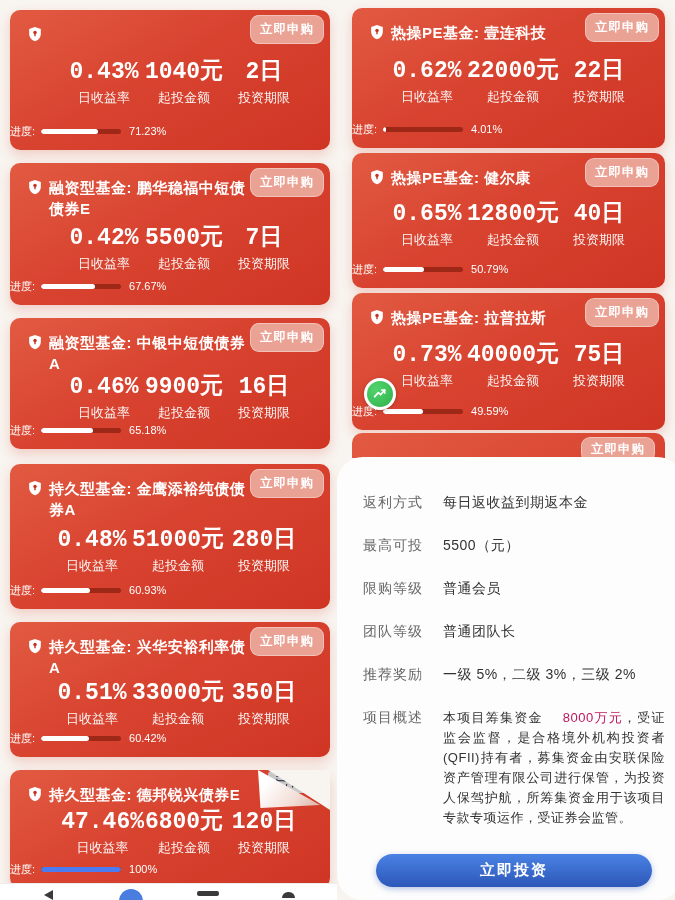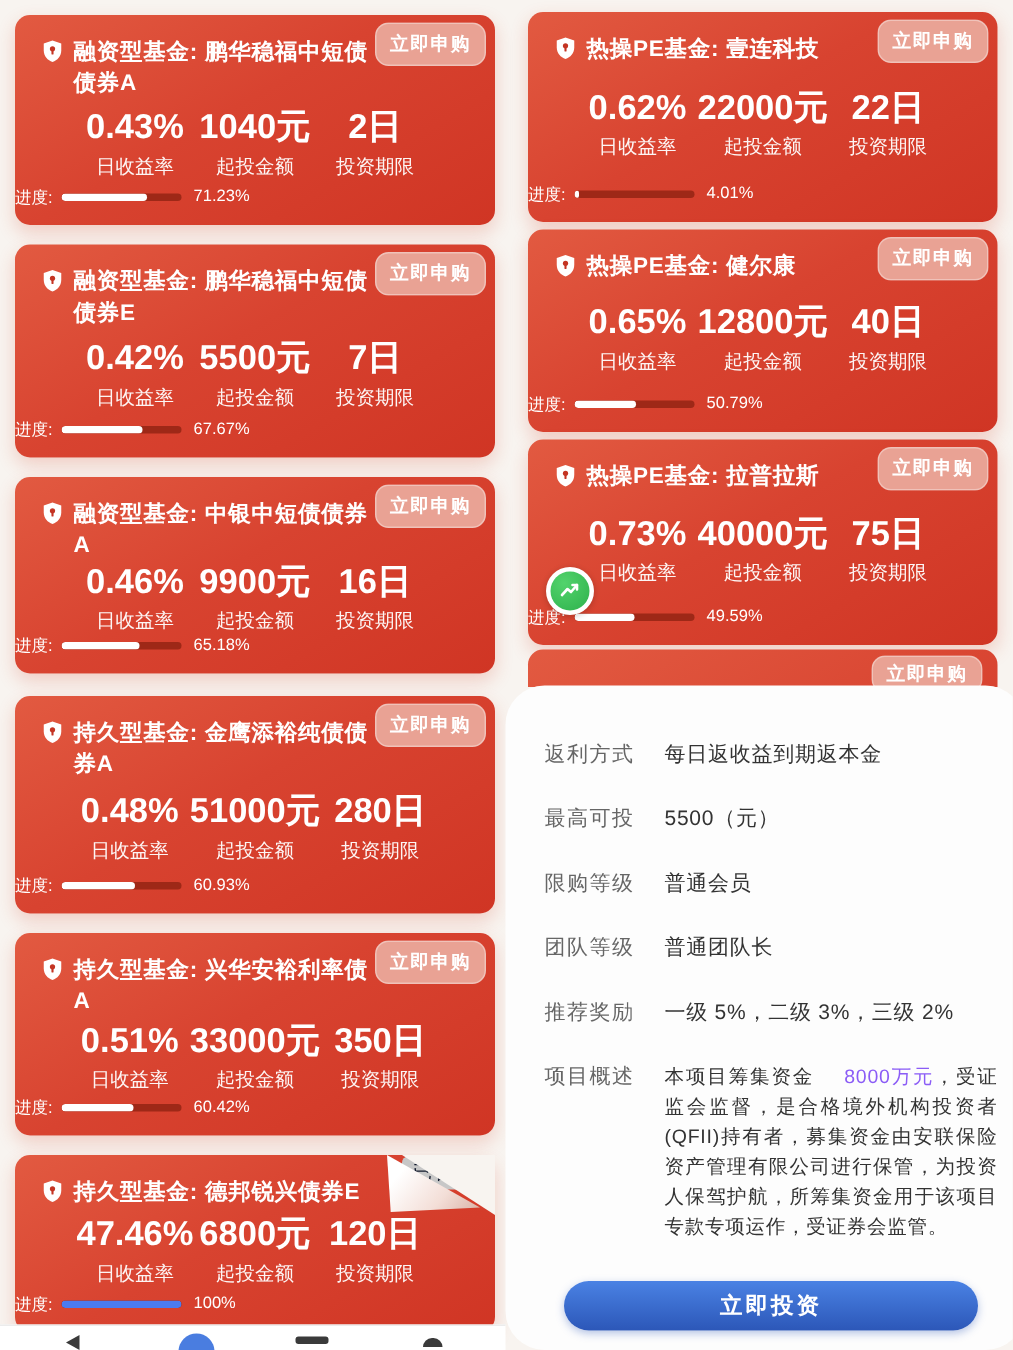--- a/index.html
+++ b/index.html
@@ -23,21 +23,21 @@
   .gap-after{margin-bottom:15px;}
 
   .title-row{display:flex;align-items:flex-start;padding:2px 78px 0 18px;}
   .shield{flex:0 0 auto;margin:2px 7px 0 0;display:inline-flex;}
   .card-title{font-size:15px;font-weight:bold;line-height:21px;letter-spacing:.5px;}
 
   .buy{position:absolute;top:5px;right:6px;border:1px solid rgba(255,255,255,.35);
        background:#e9a294;color:#fff;font-size:12.5px;font-weight:bold;
        padding:5px 9px;border-radius:9px;font-family:inherit;cursor:pointer;letter-spacing:1px;}
 
-  .stats{display:flex;justify-content:center;padding:0 26px 0 26px;}
+  .stats{display:flex;justify-content:flex-end;padding:0 26px 0 26px;font-family:Liberation Mono, monospace;}
   .stat{text-align:center;min-width:80px;}
   .stat .v{font-size:23px;font-weight:bold;line-height:27px;}
   .stat .l{font-size:13px;line-height:19px;margin-top:3px;color:rgba(255,255,255,.95);}
 
   .prog-row{display:flex;align-items:center;justify-content:flex-start;padding-right:38px;height:14px;}
   .p-label{font-size:11px;margin-right:6px;}
   .track{width:80px;height:5px;background:#9e2817;border-radius:3px;overflow:hidden;}
   .fill{display:block;height:100%;background:#fff;border-radius:3px;}
   .p-pct{font-size:11px;margin-left:8px;min-width:44px;}
 
@@ -64,21 +64,21 @@
   .partial .buy{top:4px;right:10px;padding:3px 9px;}
 
   
   .panel{position:absolute;left:337px;top:457px;width:346px;height:443px;background:#fdfdfd;border-radius:26px;}
   .panel-inner{padding:38px 18px 0 26px;}
   .d-row{display:flex;margin-bottom:28px;font-size:14px;line-height:15px;}
   .d-label{width:62px;flex:0 0 62px;color:#666;letter-spacing:1px;}
   .d-value{color:#333;margin-left:18px;letter-spacing:.5px;}
   .d-row.overview{margin-bottom:0;}
   .d-row.overview .d-value{font-size:13px;line-height:20px;margin-top:-2px;width:232px;text-align:justify;}
-  .hl{color:#8b5cf6;margin-left:20px;}
+  .hl{color:#be185d;margin-left:20px;}
   .invest{display:block;margin:26px auto 0 auto;width:276px;height:33px;border:none;border-radius:17px;
           background:linear-gradient(180deg,#4a82e4,#2c57b8);color:#fff;font-size:15px;font-weight:bold;
           letter-spacing:2px;font-family:inherit;cursor:pointer;box-shadow:0 2px 6px rgba(44,87,184,.35);}
 
   
   .nav{position:absolute;left:0;bottom:0;width:337px;height:16px;background:#fff;
        border-top:1px solid #ececec;overflow:hidden;}
   .nav .back{position:absolute;left:44px;top:6px;width:0;height:0;
              border-top:5px solid transparent;border-bottom:5px solid transparent;border-right:9px solid #3a3a3a;}
   .nav .home{position:absolute;left:119px;top:5px;width:24px;height:12px;border-radius:12px 12px 0 0;background:#4a7de0;}
@@ -95,21 +95,20 @@
     <div class="card h140">
       <button class="buy">立即申购</button>
       <div class="title-row">
         <span class="shield">
           <svg width="14" height="16" viewBox="0 0 24 26">
               <path d="M12 1 L22 4.5 V12 C22 19 17.5 23.5 12 25.5 C6.5 23.5 2 19 2 12 V4.5 Z" fill="#fff"></path>
               <circle cx="12" cy="10.5" r="3" fill="#c43423"></circle>
               <rect x="10.8" y="12" width="2.4" height="5" rx="1" fill="#c43423"></rect>
             </svg>
         </span>
-        <span class="card-title">融资型基金: 鹏华稳福中短债债券A</span>
       </div>
       <div class="stats">
         <div class="stat">
             <div class="v">0.43%</div>
             <div class="l">日收益率</div>
           </div>
         <div class="stat">
             <div class="v">1040元</div>
             <div class="l">起投金额</div>
           </div>

